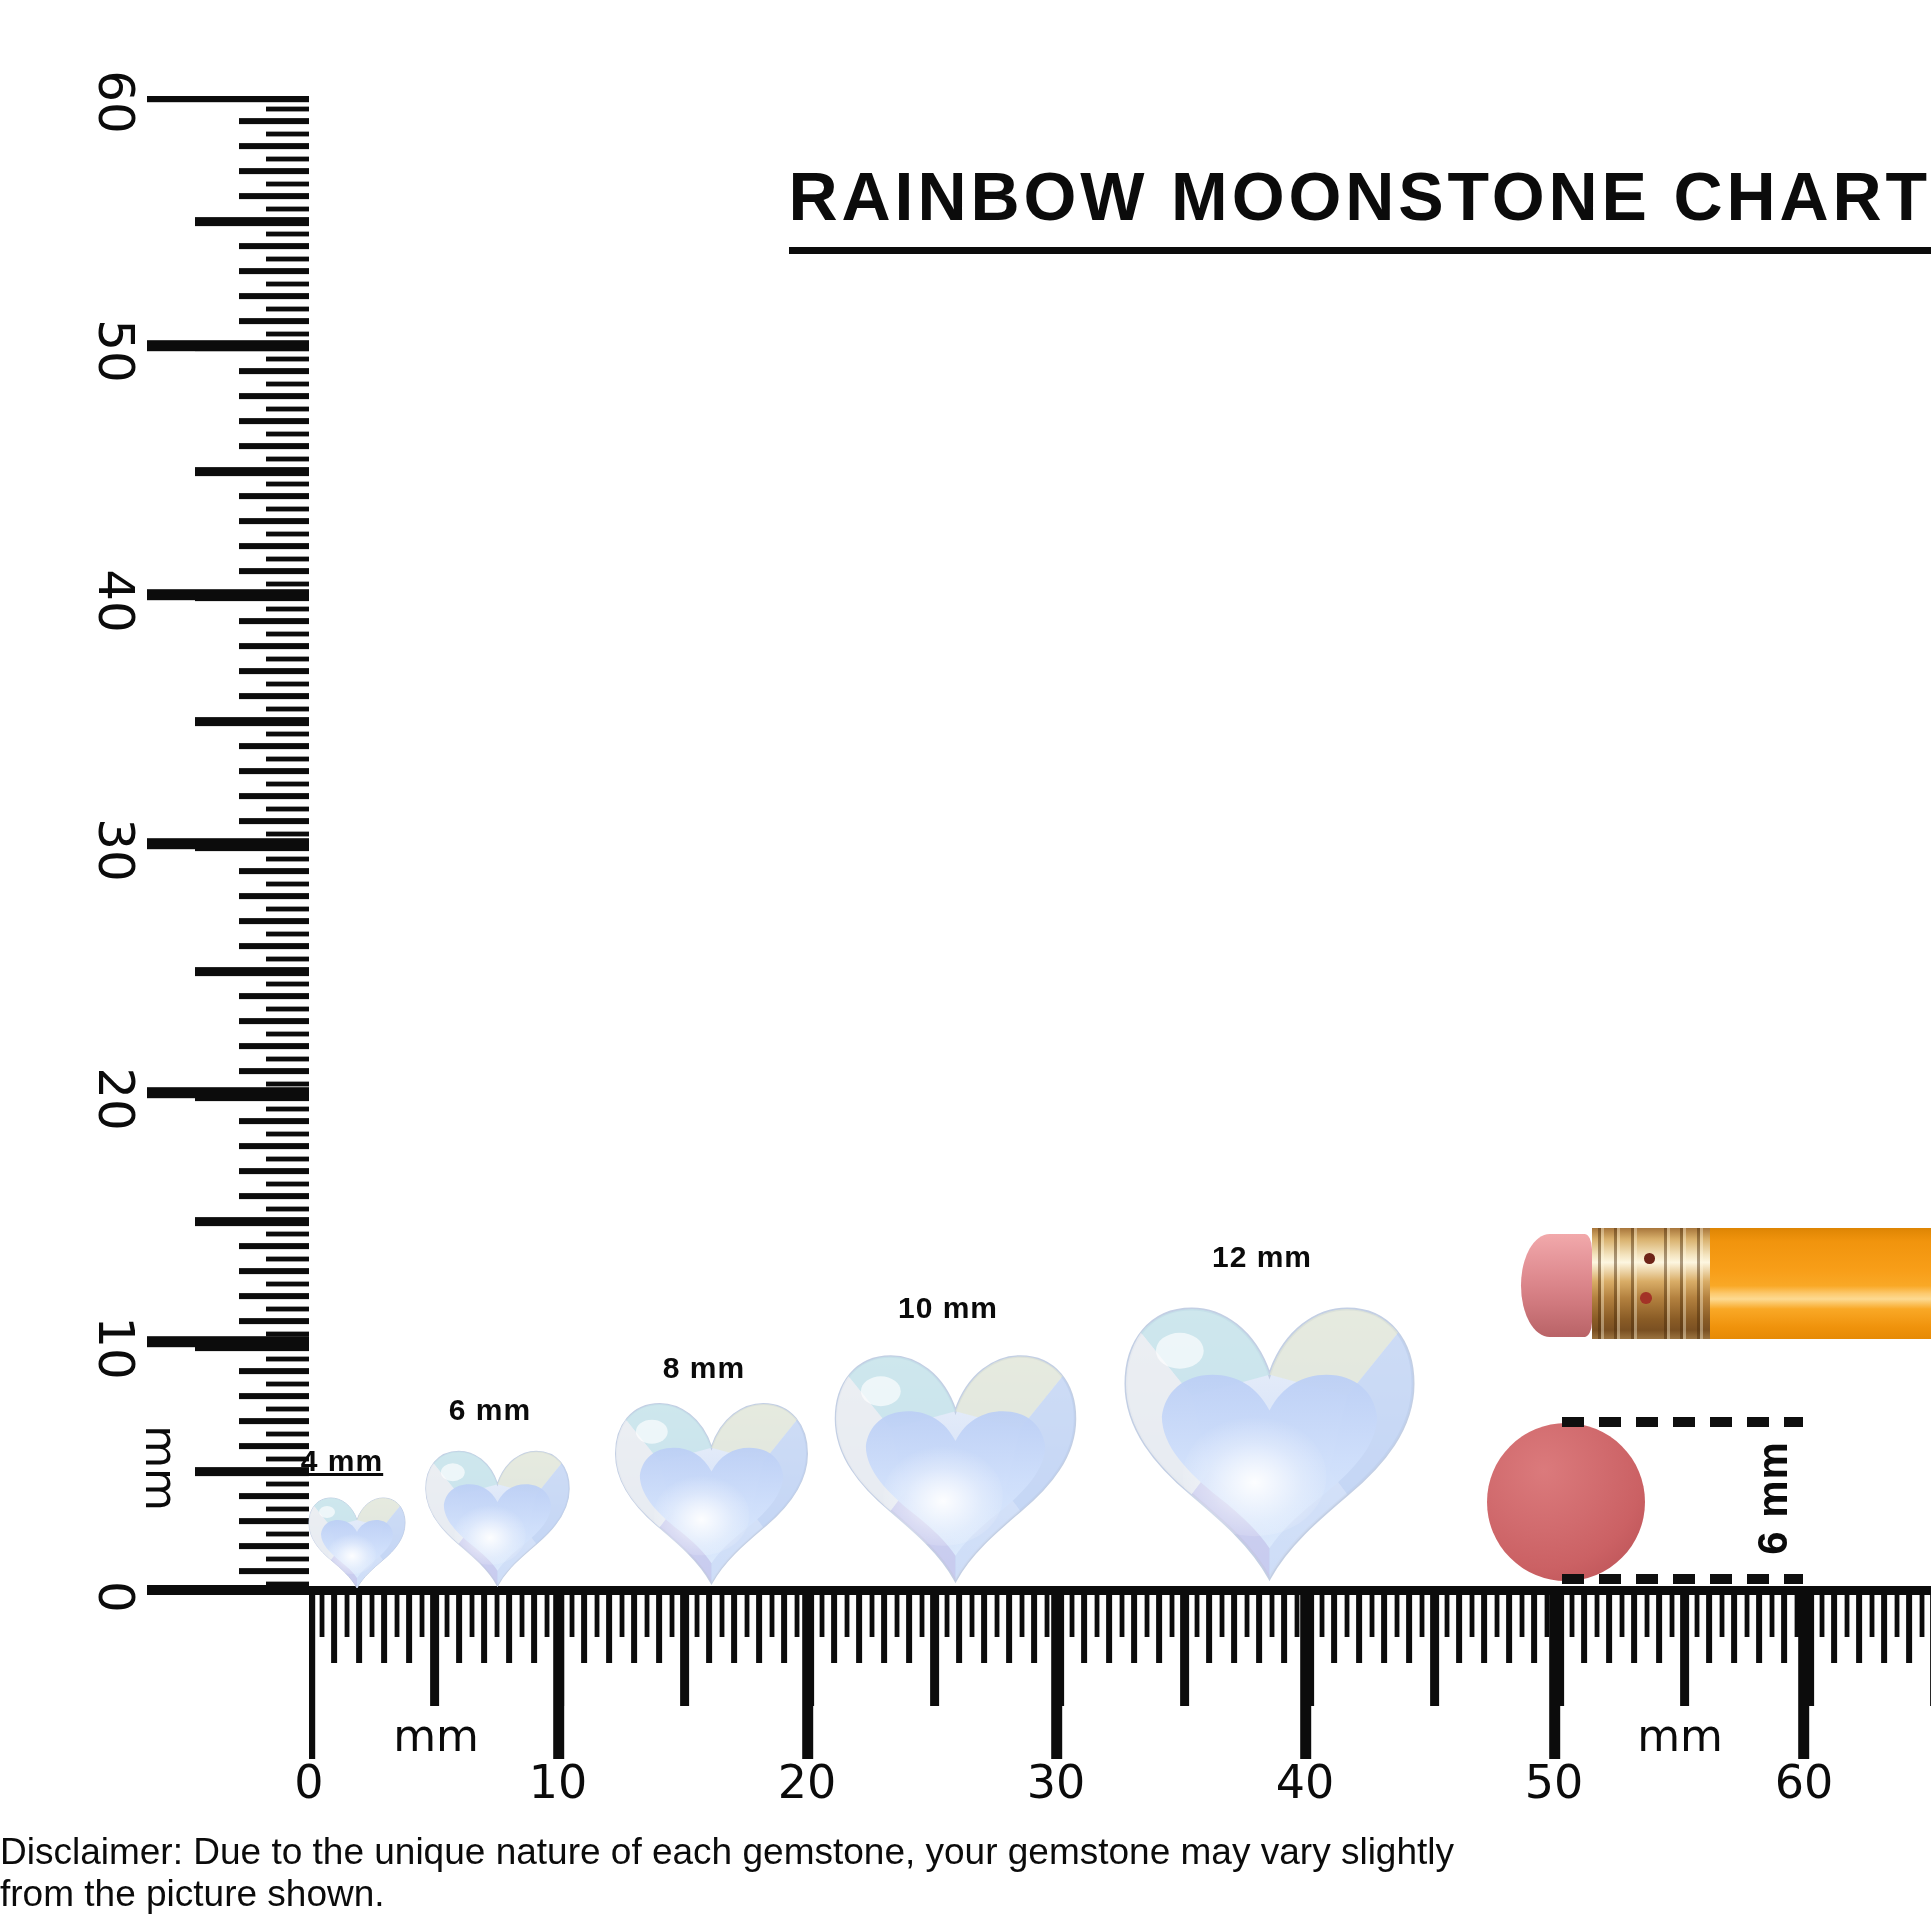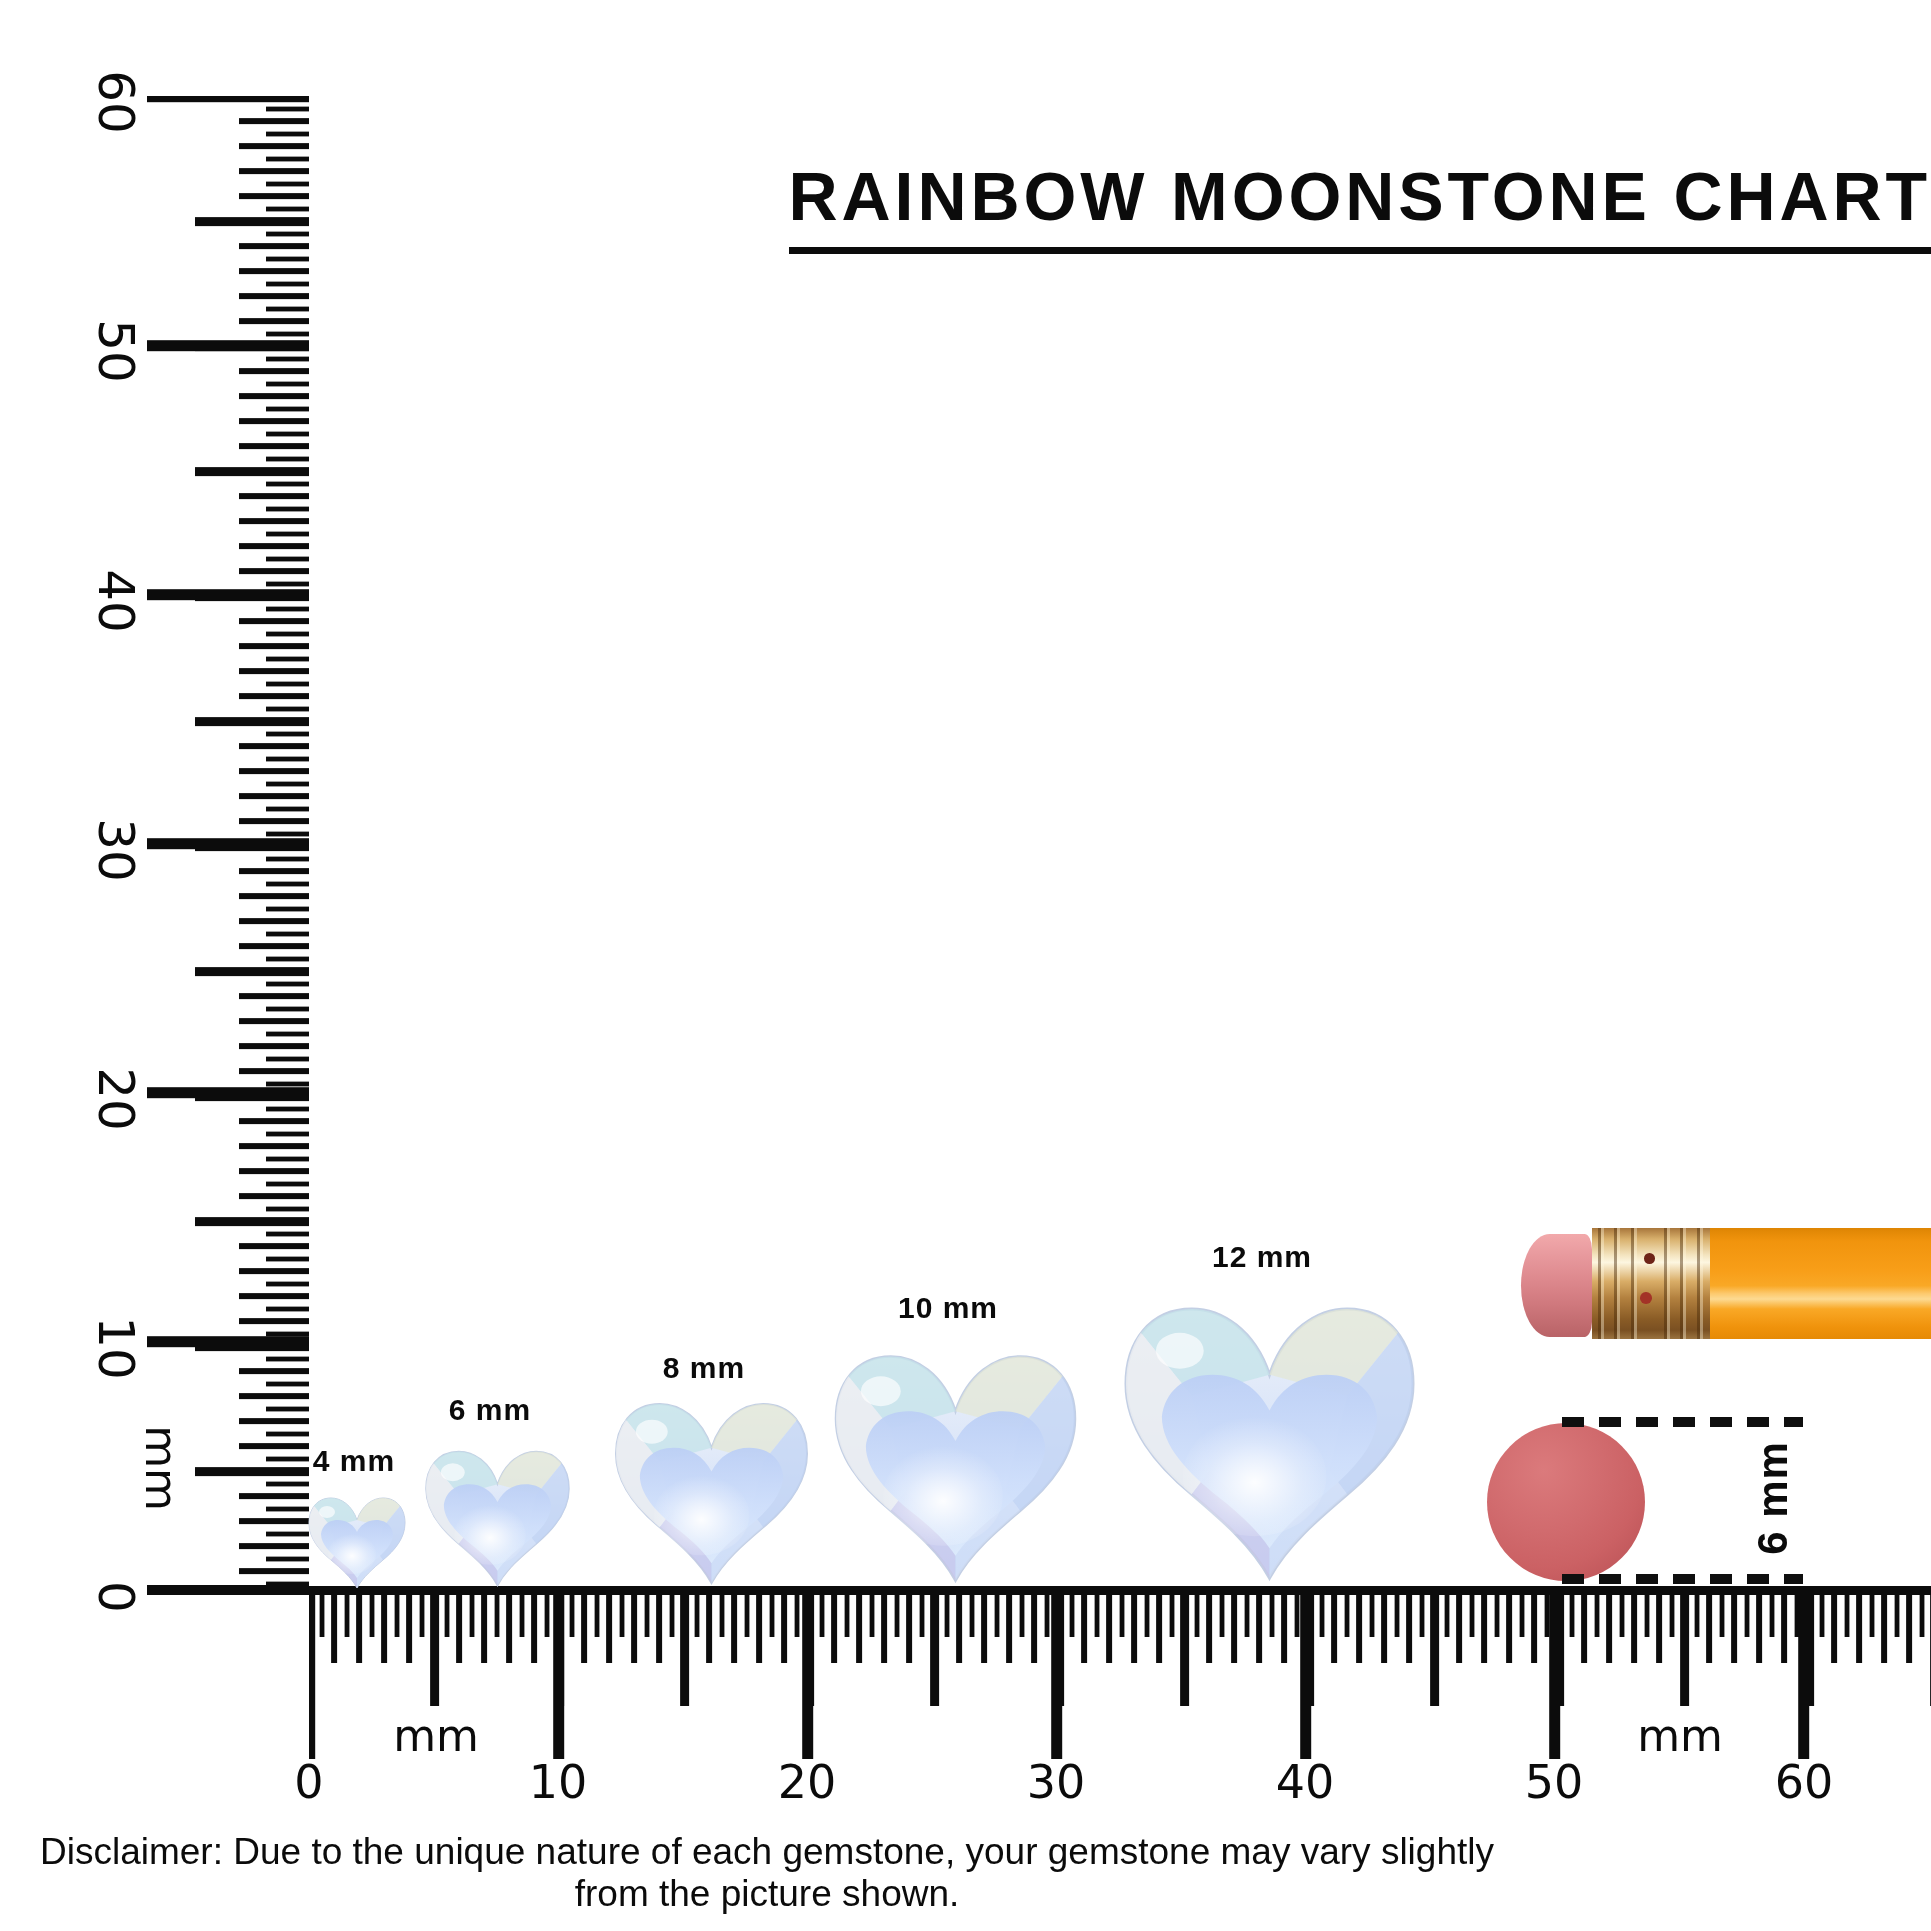--- a/index.html
+++ b/index.html
@@ -72,21 +72,21 @@
   .disc{left:1487px;top:1423px;width:158px;height:158px;border-radius:50%;
         background:radial-gradient(circle at 36% 30%,#db7a7c 0%,#d16b6e 40%,#cb6164 65%,#b64e52 100%);}
   .dash{height:9.7px;width:241px;left:1562px;
         background:repeating-linear-gradient(90deg,#0f0f0f 0 22px,transparent 22px 37px);}
   .dash.top{top:1417px;}
   .dash.bottom{top:1574px;}
   .disc-label{left:1773px;top:1498px;font-size:42px;font-weight:600;letter-spacing:1px;
               transform:translate(-50%,-50%) rotate(-90deg);white-space:nowrap;}
 
   
-  .disclaimer{left:0;top:1831px;width:1534px;text-align:center;font-size:37px;font-weight:400;}
+  .disclaimer{left:0;top:1831px;width:1534px;font-size:37px;font-weight:400;}
 </style>
 </head>
 <body>
 
 <svg width="0" height="0" style="position:absolute" aria-hidden="true">
   <defs>
     <linearGradient id="gBase" x1="0" y1="0" x2="0" y2="1">
       <stop offset="0" stop-color="#eef3fa"></stop>
         <stop offset="0.45" stop-color="#d9e4f8"></stop>
         <stop offset="1" stop-color="#c4d7f6"></stop>
@@ -144,21 +144,21 @@
     <span class="h-num" style="left: 1554px; top: 1782px;">50</span>
     <span class="h-num" style="left: 1804px; top: 1782px;">60</span>
   </div>
 <div class="abs h-unit" style="left:436px;top:1735px;">mm</div>
 <div class="abs h-unit" style="left:1680px;top:1735px;">mm</div>
 
 <div id="gems">
     <svg viewBox="0 0 100 96" class="gem" width="100" height="102" style="left: 307px; top: 1491px;">
       <use href="#gemheart"></use>
     </svg>
-    <span class="gem-label" style="left: 354px; top: 1461px;">4 mm</span>
+    <span class="gem-label" style="left: 342px; top: 1461px; text-decoration: underline;">4 mm</span>
     <svg viewBox="0 0 100 96" class="gem" width="149" height="152" style="left: 423px; top: 1441px;">
       <use href="#gemheart"></use>
     </svg>
     <span class="gem-label" style="left: 490px; top: 1410px;">6 mm</span>
     <svg viewBox="0 0 100 96" class="gem" width="199" height="203" style="left: 612px; top: 1390px;">
       <use href="#gemheart"></use>
     </svg>
     <span class="gem-label" style="left: 704px; top: 1359px; margin-top: 9px;">8 mm</span>
     <svg viewBox="0 0 100 96" class="gem" width="249" height="254" style="left: 831px; top: 1339px;">
       <use href="#gemheart"></use>

